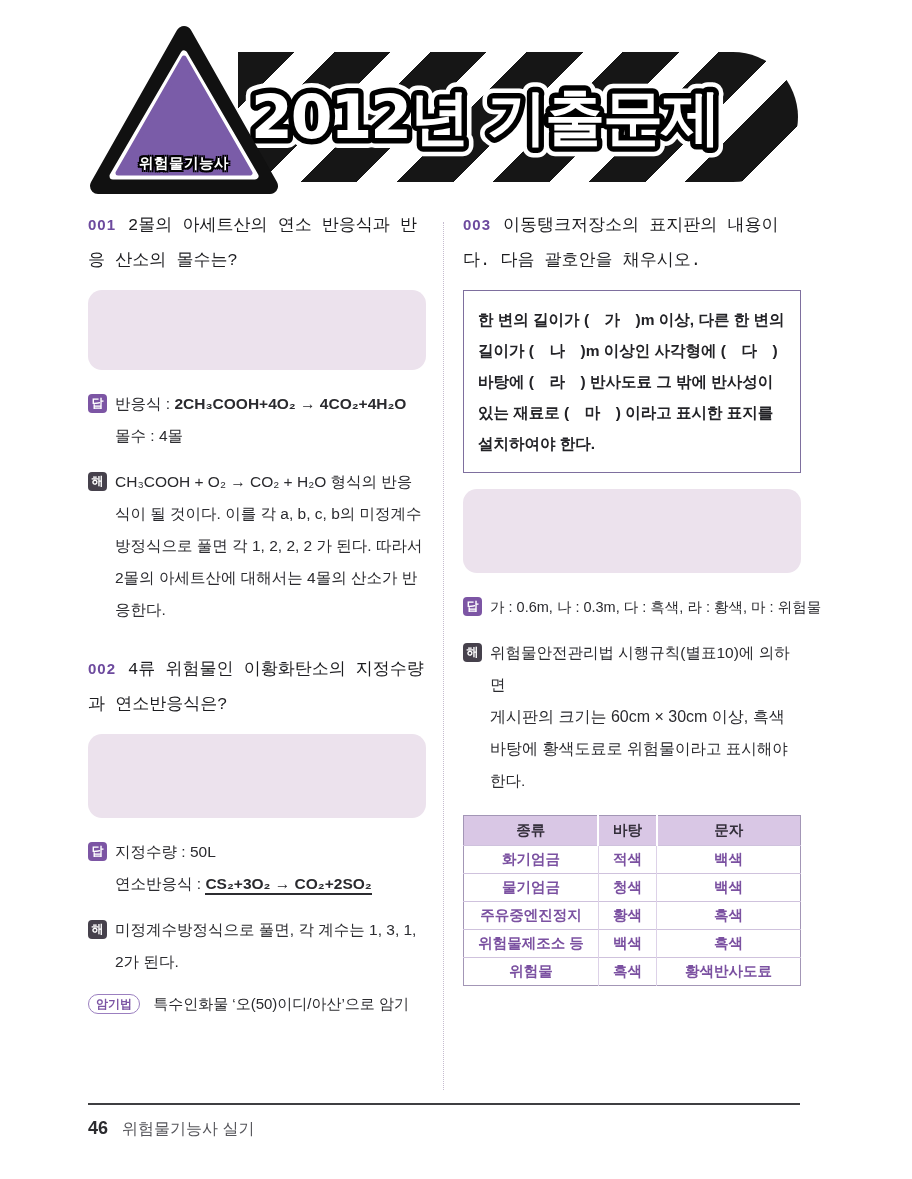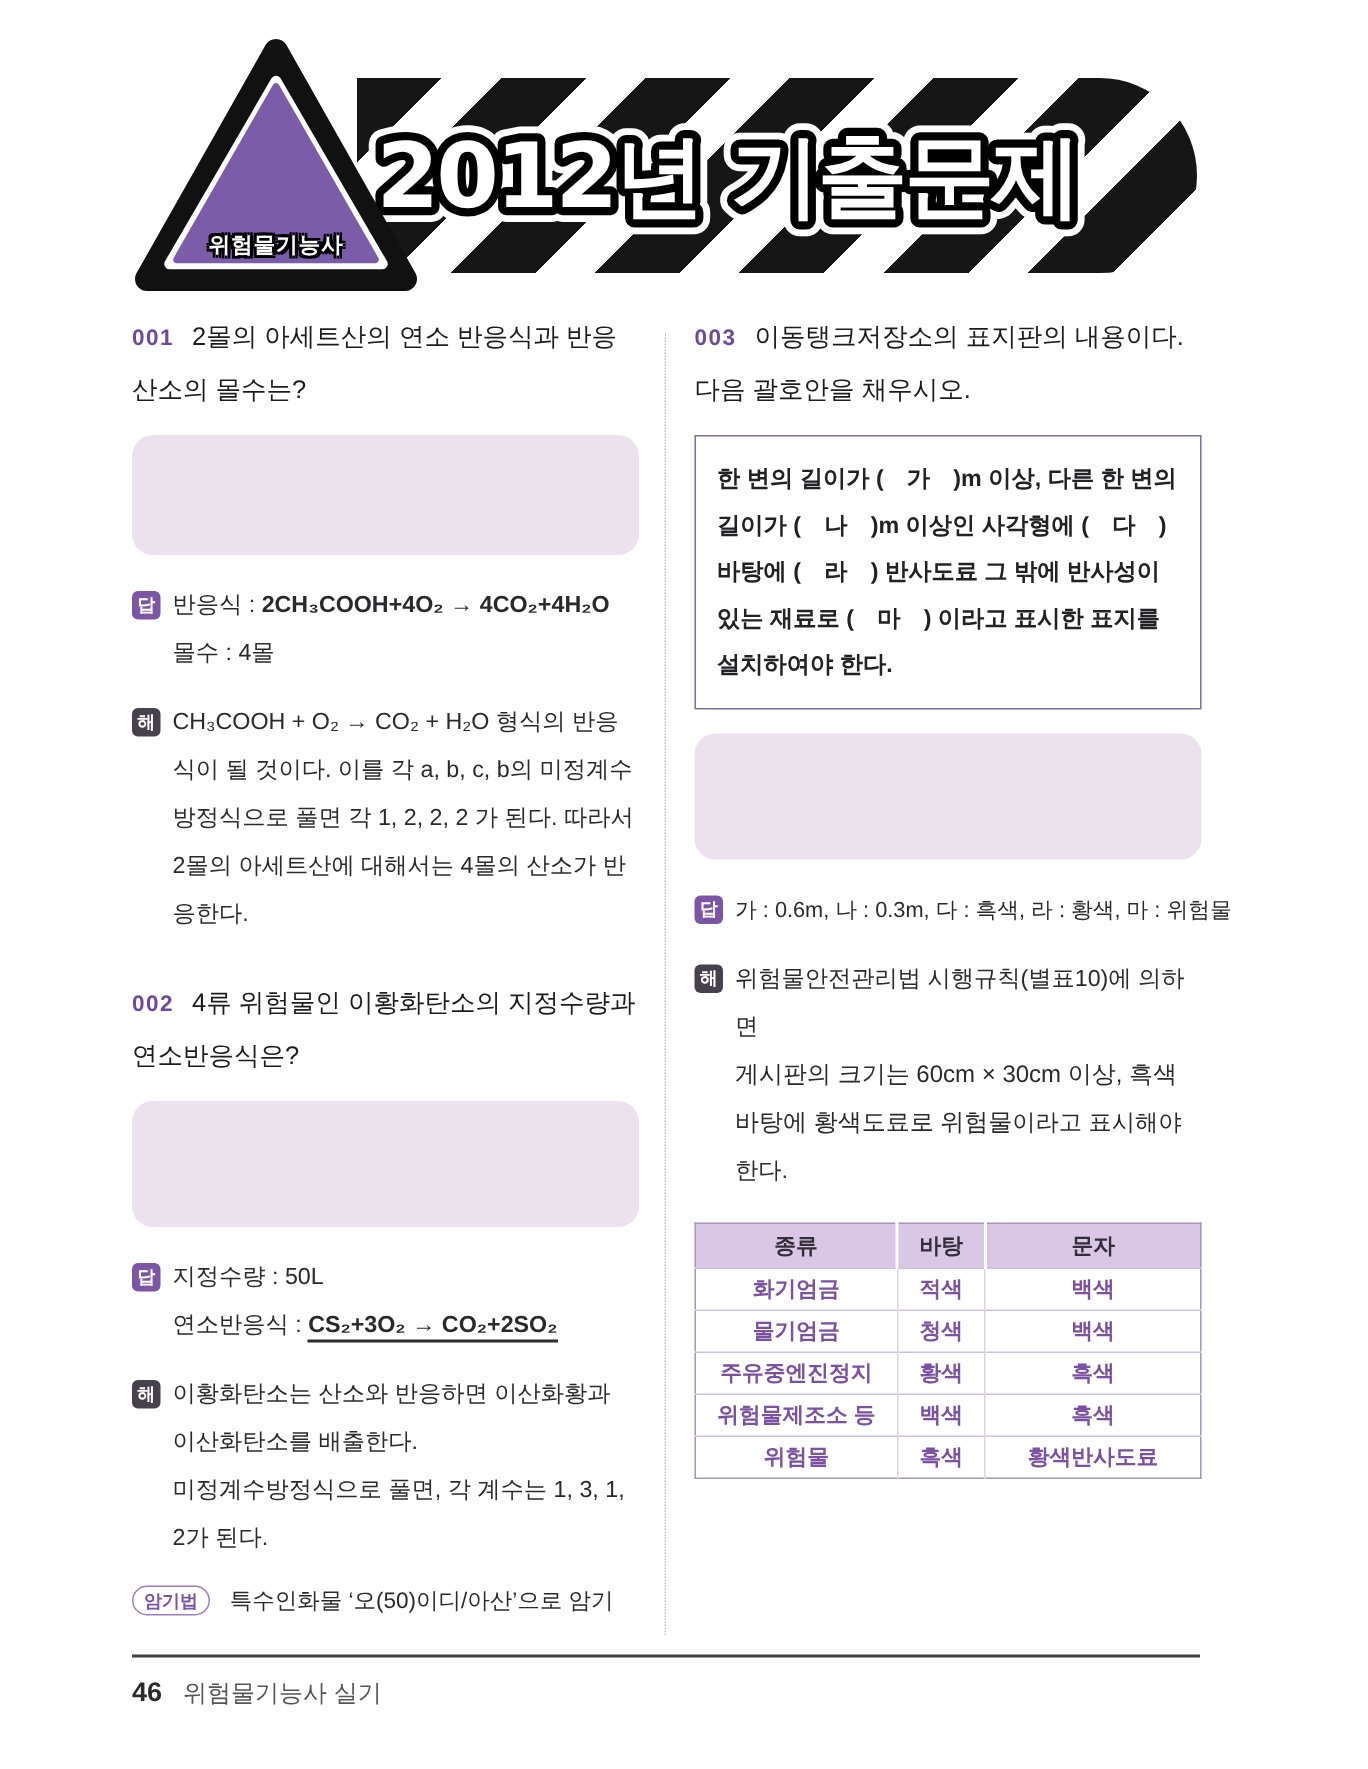--- a/index.html
+++ b/index.html
@@ -28,21 +28,21 @@
   
   .col { position:absolute; top:208px; width:338px; color:#27272b; }
   .col-left  { left:88px; }
   .col-right { left:463px; }
   .divider { position:absolute; left:443px; top:222px; height:868px;
              border-left:1px dotted #c6bccf; }
 
   .q-head { line-height:34px; margin-bottom:8px; }
   .q-num  { color:#6d4a9e; font-weight:bold; font-size:15px; letter-spacing:1px;
             margin-right:12px; }
-  .q-text { font-family:Liberation Sans, sans-serif; font-size:17px; color:#1c1c1f; }
+  .q-text { font-family:Liberation Mono, monospace; font-size:17px; color:#1c1c1f; }
 
   .empty-box { background:#ece2ed; border-radius:14px; height:80px; margin:12px 0 18px; }
   .empty-box.tall { height:84px; }
 
   .row { position:relative; padding-left:27px; font-size:15.5px; line-height:32px;
          color:#2a2a2e; }
   .row.nowrap { white-space:nowrap; }
   .badge { position:absolute; left:0; top:6px; width:19px; height:19px; border-radius:4px;
            color:#fff; font-size:12px; line-height:19px; text-align:center; font-weight:bold; }
   .badge-ans { background:#7c55a4; }
@@ -131,21 +131,20 @@
     <div class="row">
       <span class="badge badge-ans">답</span>
       <span>지정수량 : 50L</span>
     </div>
     <div class="row nowrap">
       <span>연소반응식 : </span><span class="eq eq-underline">CS₂+3O₂ → CO₂+2SO₂</span>
     </div>
 
     <div class="row note">
       <span class="badge badge-exp">해</span>
-      <p>이황화탄소는 산소와 반응하면 이산화황과 이산화탄소를 배출한다.</p>
       <p>미정계수방정식으로 풀면, 각 계수는 1, 3, 1, 2가 된다.</p>
     </div>
 
     <div class="row mnemonic" style="padding-left:0;">
       <span class="mn-badge">암기법</span>
       <span>특수인화물 ‘오(50)이디/아산’으로 암기</span>
     </div>
 
   </div>
 

